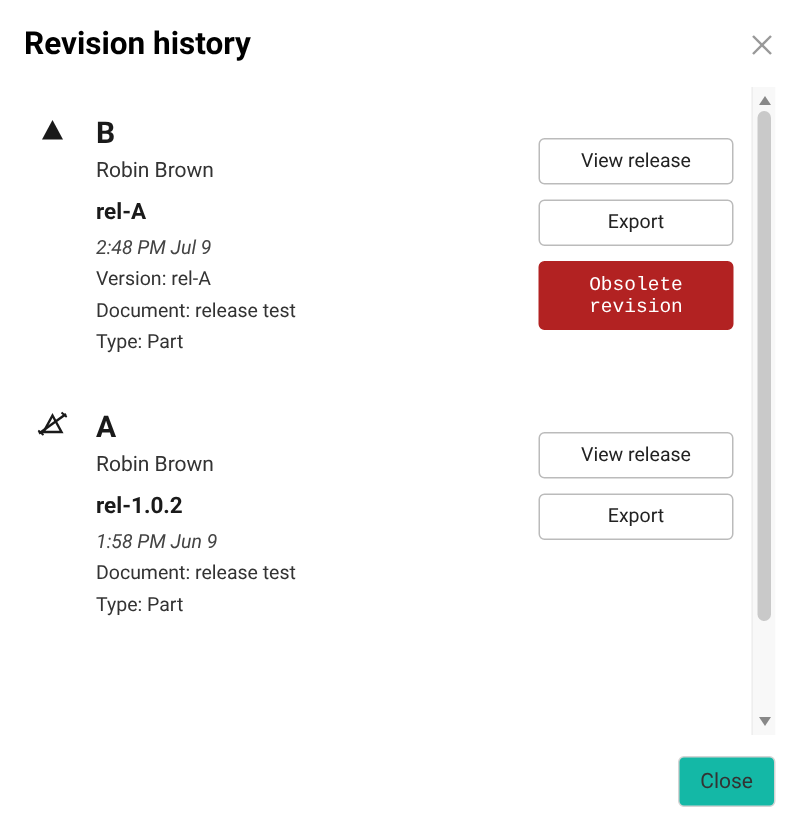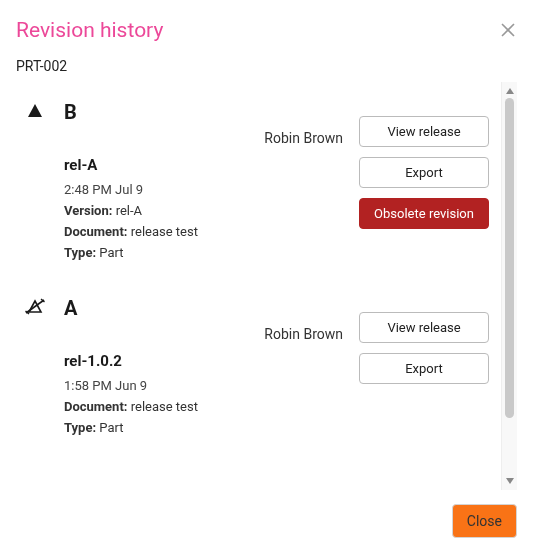--- a/index.html
+++ b/index.html
@@ -21,22 +21,22 @@
       flex-direction: column;
     }
     .header {
       display: flex;
       justify-content: space-between;
       align-items: center;
       margin-bottom: 16px;
     }
     .title {
       font-size: 21px;
-      font-weight: 400;
-      color: #ec4899;
+      font-weight: 700;
+      color: #000000;
     }
     .close-icon {
       cursor: pointer;
       color: #888;
       display: flex;
       align-items: center;
       justify-content: center;
       width: 18px;
       height: 18px;
     }
@@ -107,40 +107,40 @@
     .rev-letter {
       font-size: 20px;
       font-weight: 700;
       color: #1a1a1a;
       margin-bottom: 6px;
     }
     .rev-author {
       font-size: 14px;
       color: #333;
       margin-bottom: 10px;
-      text-align: right;
     }
     .rev-release {
       font-size: 15px;
       font-weight: 700;
       color: #1a1a1a;
       margin-bottom: 8px;
     }
     .rev-time {
       font-size: 13px;
       color: #444;
       margin-bottom: 6px;
+      font-style: italic;
     }
     .rev-meta {
       font-size: 13px;
       color: #333;
       margin-bottom: 6px;
     }
     .rev-meta .label {
-      font-weight: 700;
+      font-weight: 400;
     }
     .rev-actions {
       width: 130px;
       display: flex;
       flex-direction: column;
       gap: 10px;
       padding-top: 16px;
     }
     .btn {
       border: 1px solid #bbb;
@@ -150,28 +150,29 @@
       color: #222;
       border-radius: 4px;
       cursor: pointer;
       text-align: center;
       font-family: inherit;
     }
     .btn-danger {
       background: #b22222;
       border-color: #b22222;
       color: #fff;
+      font-family: Liberation Mono, monospace;
     }
     .footer {
       display: flex;
       justify-content: flex-end;
       padding-top: 4px;
     }
     .btn-close {
-      background: #f97316;
+      background: #14b8a6;
       border: 1px solid #d4d4d4;
       border-radius: 4px;
       padding: 8px 14px;
       font-size: 14px;
       color: #333;
       cursor: pointer;
       font-family: inherit;
     }
   </style>
 </head>
@@ -182,21 +183,20 @@
   <div class="header">
     <div class="title">Revision history</div>
     <div class="close-icon">
       <svg width="14" height="14" viewBox="0 0 14 14">
         <line x1="1" y1="1" x2="13" y2="13" stroke="#999" stroke-width="1.6"></line>
         <line x1="13" y1="1" x2="1" y2="13" stroke="#999" stroke-width="1.6"></line>
       </svg>
     </div>
   </div>
 
-  <div class="subtitle">PRT-002</div>
 
   <div class="content-wrapper">
 
     <div class="content">
 
       <div class="revision">
         <div class="rev-icon">
           <svg width="18" height="18" viewBox="0 0 18 18">
             <path d="M9 2 L16 15 L2 15 Z" fill="#1a1a1a"></path>
           </svg>

